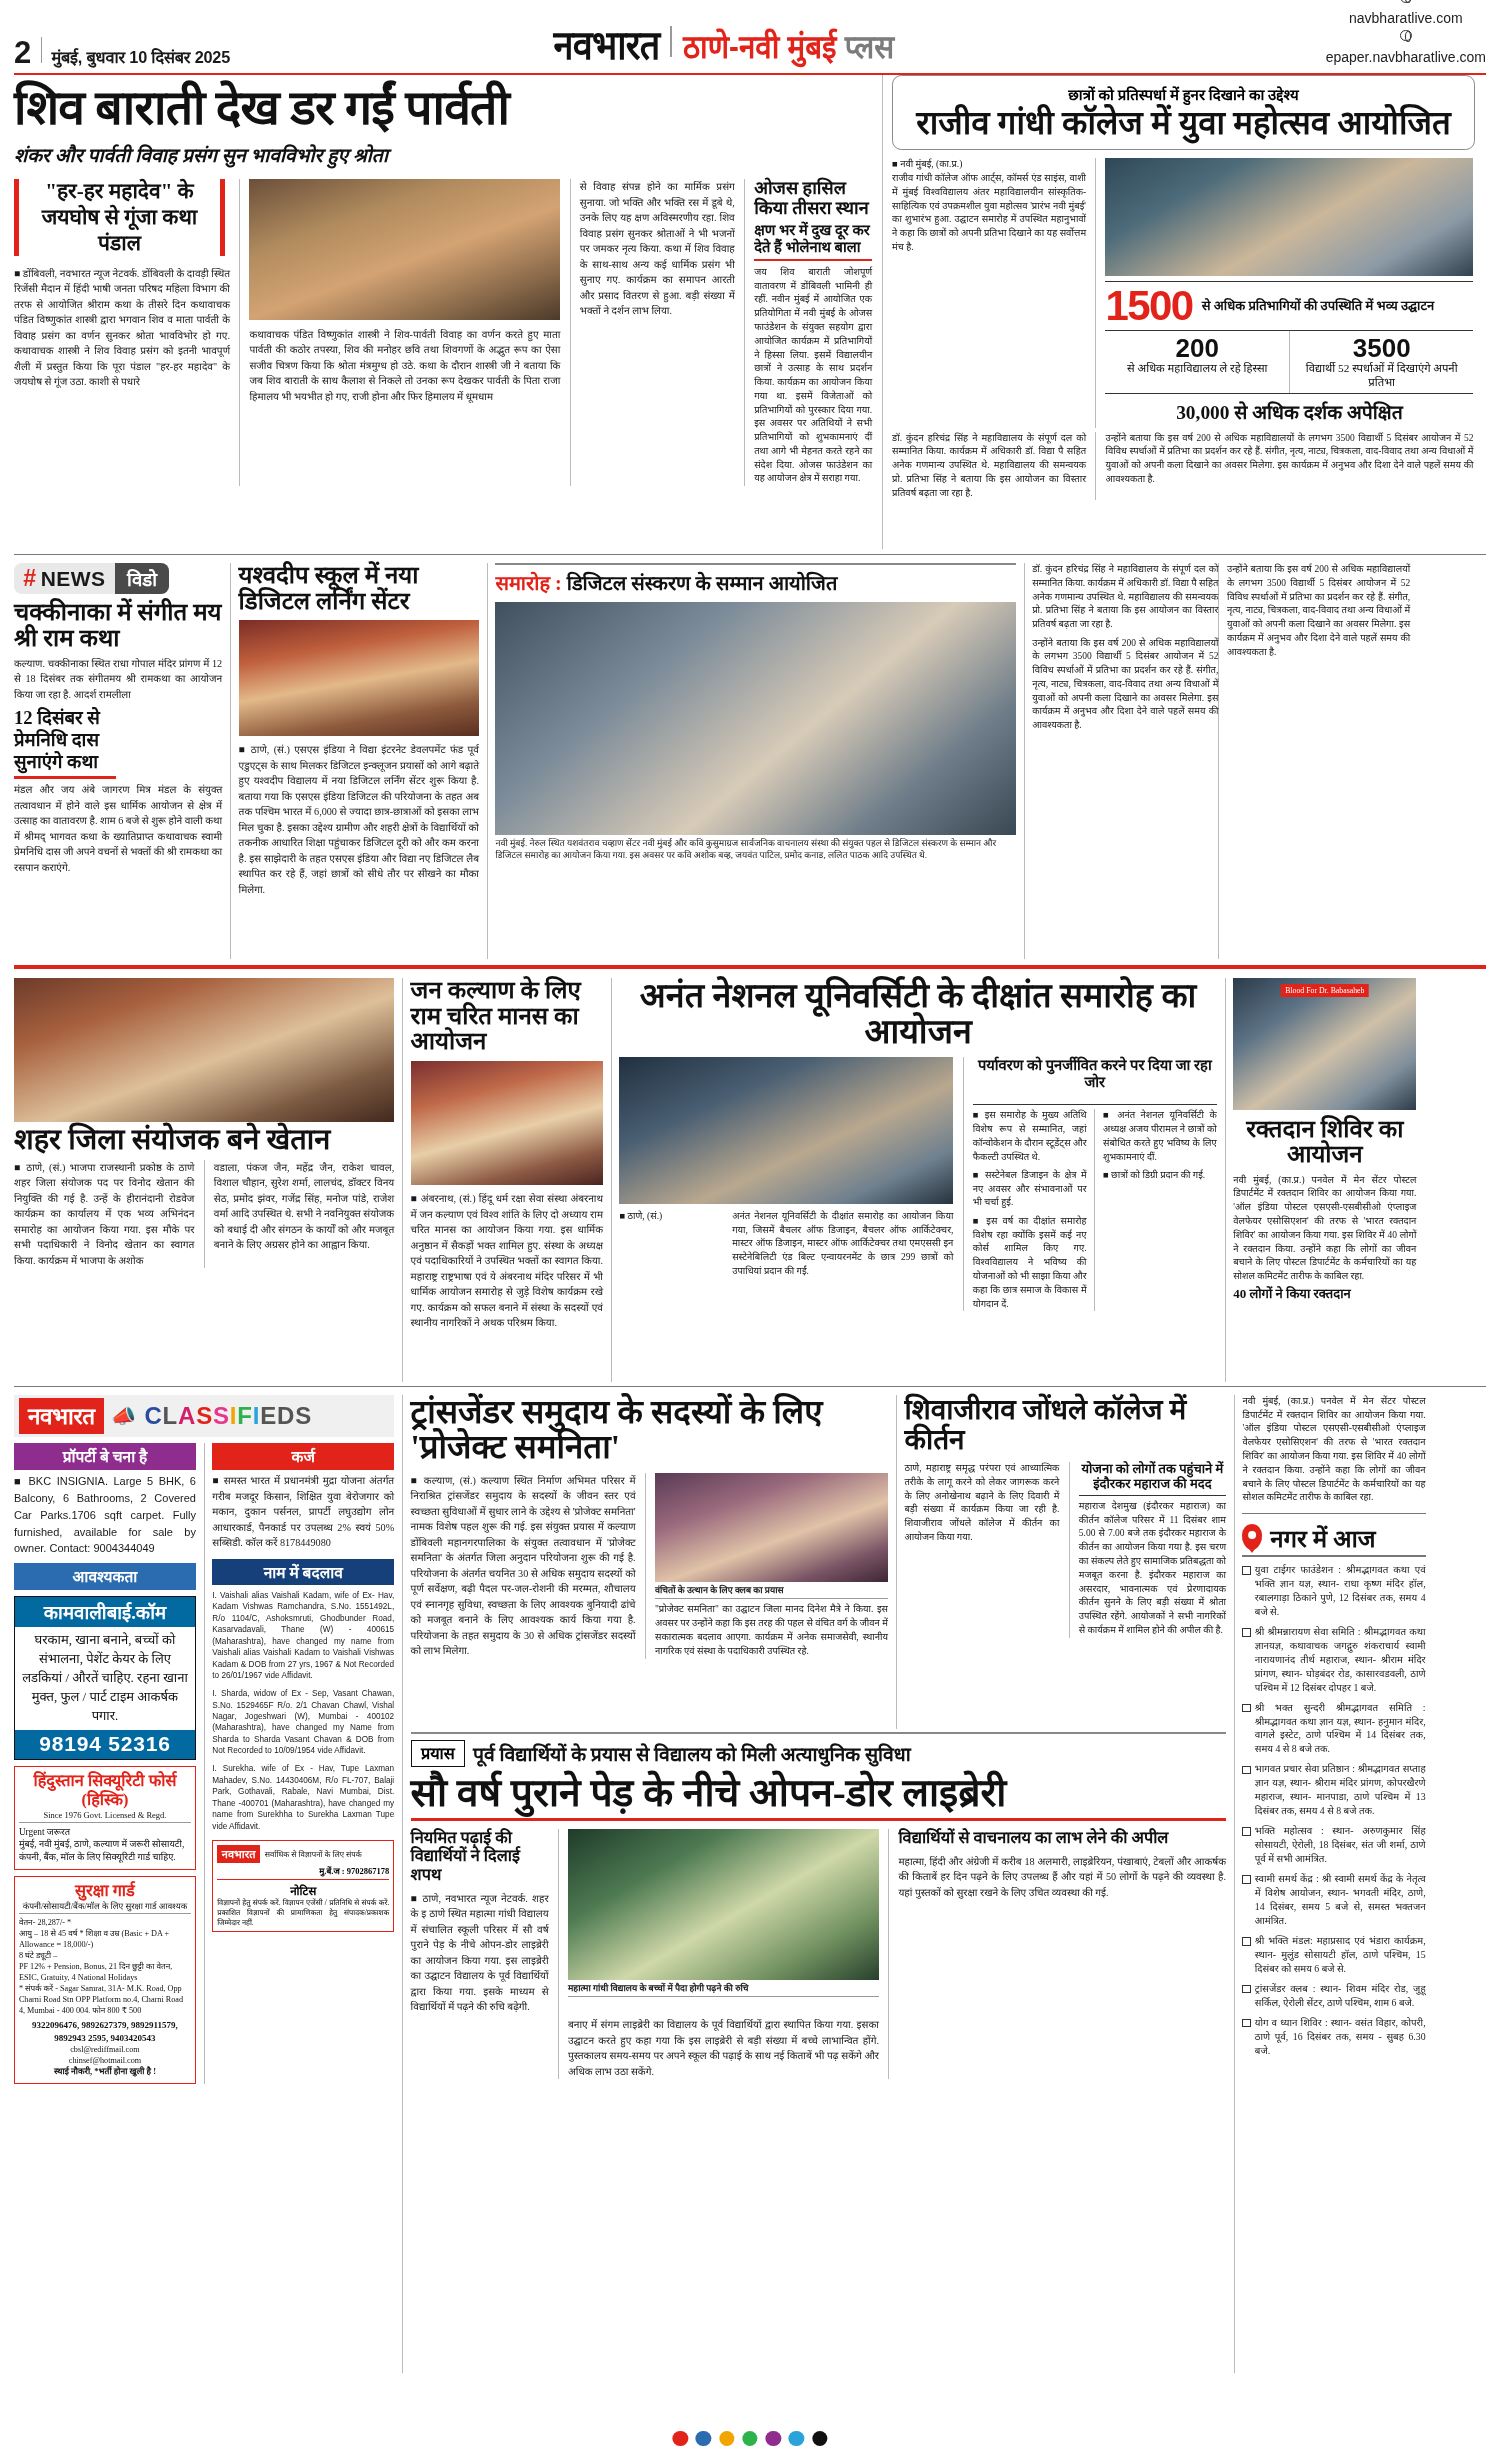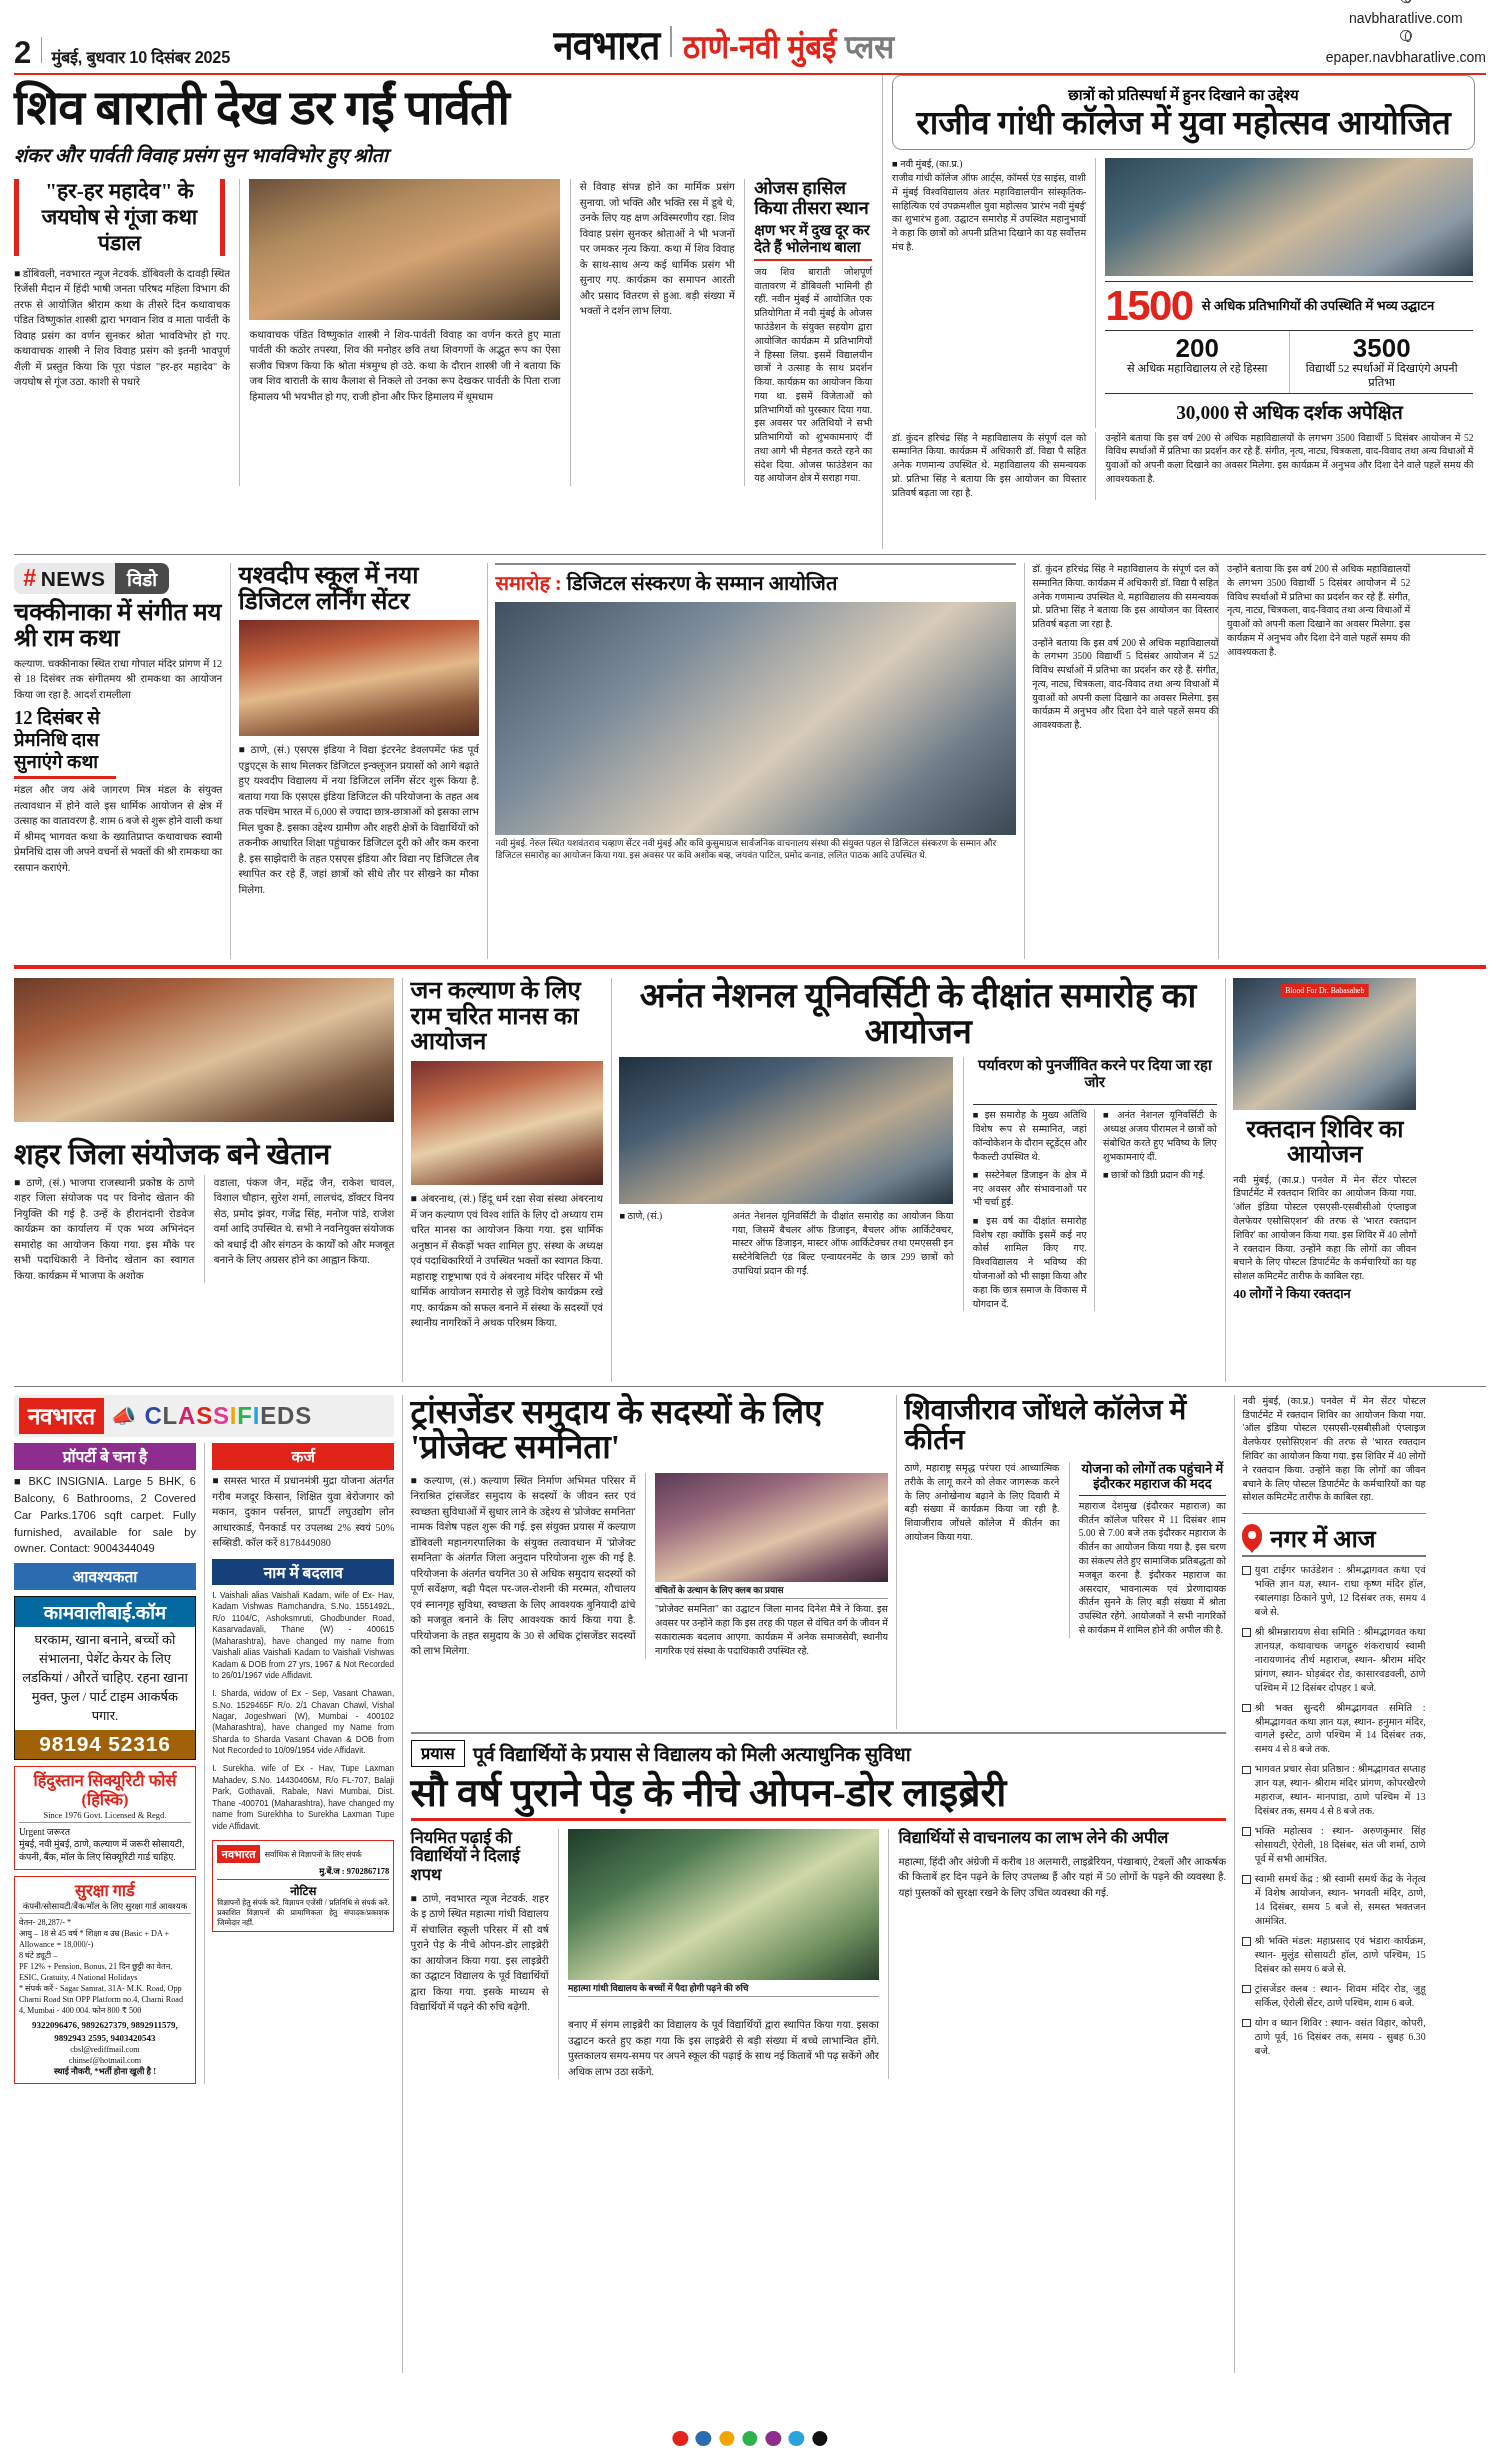--- a/index.html
+++ b/index.html
@@ -174,21 +174,21 @@
   .megaphone{ color:#e2231a; font-size:20px; }
   .cls-cat {
     color:#fff; text-align:center; font-weight:900; font-size:15.5px; padding:2.3px 0;
     font-family:"Liberation Serif",serif;
   }
   .cat-purple{background:#8e2d8e}.cat-red{background:#e2231a}.cat-blue{background:#2b6cb0}
   .cat-dblue{background:#16407a}
   .adbox { border:1.6px solid #111; margin-top:6.2px; }
   .adbox-title{ background:#0369a1; color:#fff; text-align:center; font-weight:900; font-size:18.6px; padding:2.3px 0;}
   .adbox-body{ text-align:center; font-size:13px; line-height:1.45; padding:4.7px 3.1px; color:#111;}
-  .adbox-phone{ background:#a16207; color:#fff; text-align:center; font-weight:900; font-size:21px; padding:2.3px 0; letter-spacing:0.8px;
+  .adbox-phone{ background:#0369a1; color:#fff; text-align:center; font-weight:900; font-size:21px; padding:2.3px 0; letter-spacing:0.8px;
                 font-family:"Liberation Sans",sans-serif;}
   .redad {
     border:1.6px solid #e2231a; margin-top:6.2px; text-align:center; padding:3.9px 3.9px 5.4px;
   }
   .redad .t1{ color:#e2231a; font-weight:900; font-size:16.3px; line-height:1.2;}
   .redad .t2{ font-size:8.5px; color:#111; border-bottom:0.8px solid #999; padding-bottom:2.3px; margin-bottom:2.3px;}
   .redad .t3{ font-size:9.3px; color:#111; line-height:1.35; text-align:left;}
 
   
   .pin {
@@ -380,21 +380,21 @@
       <div class="body-txt sm">उन्होंने बताया कि इस वर्ष 200 से अधिक महाविद्यालयों के लगभग 3500 विद्यार्थी 5 दिसंबर आयोजन में 52 विविध स्पर्धाओं में प्रतिभा का प्रदर्शन कर रहे हैं. संगीत, नृत्य, नाट्य, चित्रकला, वाद-विवाद तथा अन्य विधाओं में युवाओं को अपनी कला दिखाने का अवसर मिलेगा. इस कार्यक्रम में अनुभव और दिशा देने वाले पहलें समय की आवश्यकता है.</div>
     </div>
   </div>
 
   <div class="redrule" style="margin:6.2px 0 9.3px;"></div>
 
   <div class="band" style="height:404px;">
 
     <div class="col" style="width:388px; padding-right:7.8px;">
       <div class="photo p6" style="height:144px;"></div>
-      <div class="hl hl-lg" style="margin-top:17px;">शहर जिला संयोजक बने खेतान</div>
+      <div class="hl hl-lg" style="margin-top:2px;">शहर जिला संयोजक बने खेतान</div>
       <div style="display:flex; gap:9.3px; margin-top:4.7px;">
         <div style="flex:1;" class="body-txt">■ ठाणे, (सं.) भाजपा राजस्थानी प्रकोष्ठ के ठाणे शहर जिला संयोजक पद पर विनोद खेतान की नियुक्ति की गई है. उन्हें के हीरानंदानी रोडवेज कार्यक्रम का कार्यालय में एक भव्य अभिनंदन समारोह का आयोजन किया गया. इस मौके पर सभी पदाधिकारी ने विनोद खेतान का स्वागत किया. कार्यक्रम में भाजपा के अशोक</div>
         <div class="vline"></div>
         <div style="flex:1;" class="body-txt">वडाला, पंकज जैन, महेंद्र जैन, राकेश चावल, विशाल चौहान, सुरेश शर्मा, लालचंद, डॉक्टर विनय सेठ, प्रमोद झंवर, गजेंद्र सिंह, मनोज पांडे, राजेश वर्मा आदि उपस्थित थे. सभी ने नवनियुक्त संयोजक को बधाई दी और संगठन के कार्यों को और मजबूत बनाने के लिए अग्रसर होने का आह्वान किया.</div>
       </div>
     </div>
 
     <div class="vline"></div>
 
     <div class="col" style="width:208px; padding:0 7.8px;">

